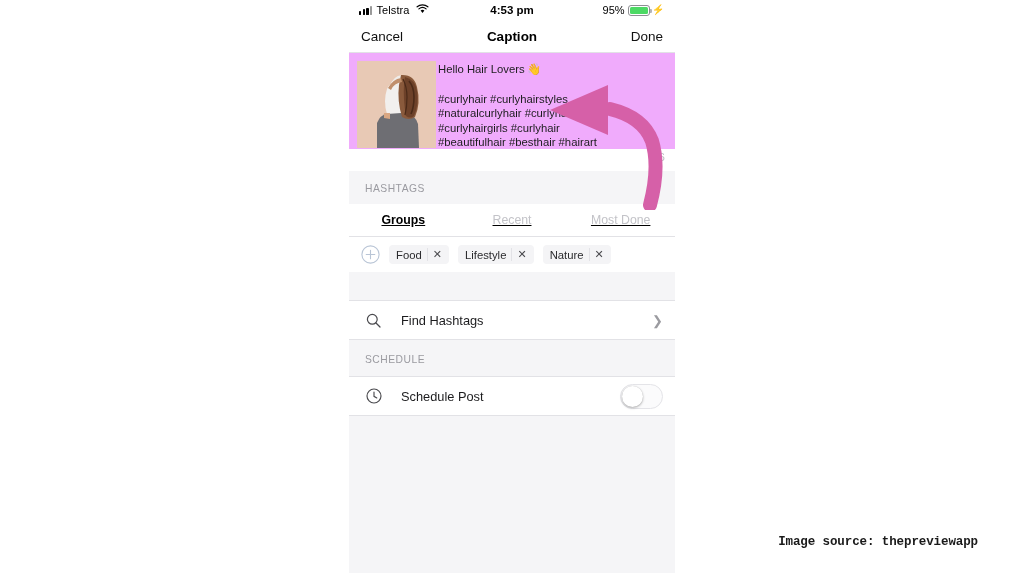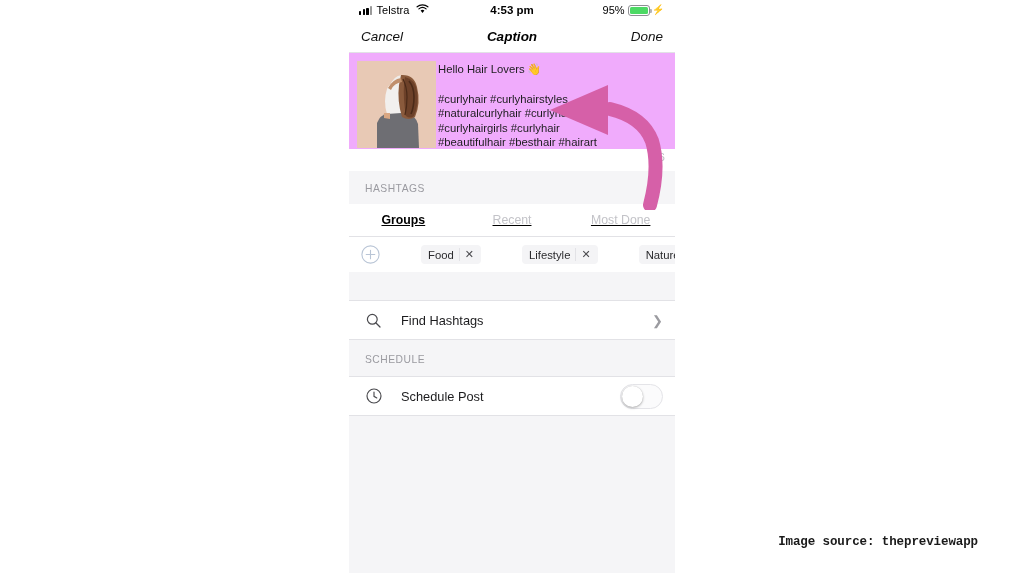--- a/index.html
+++ b/index.html
@@ -104,21 +104,20 @@
   .bolt { font-size: 10px; color: #000; line-height: 1; }
 
   
   .navbar {
     height: 32px;
     display: flex;
     align-items: center;
     padding: 0 12px;
     position: relative;
     background: #fff;
-    font-style: italic;
   }
   .nav-cancel, .nav-done {
     font-size: 13.5px;
     color: #111;
     cursor: pointer;
   }
   .nav-done { margin-left: auto; }
   .nav-title {
     position: absolute;
     left: 0; right: 0;
@@ -235,21 +234,20 @@
   .chip {
     display: flex;
     align-items: center;
     background: #f4f4f6;
     border-radius: 4px;
     height: 19px;
     padding: 0 2px 0 7px;
     font-size: 11.3px;
     color: #2b2b2e;
     cursor: pointer;
-    margin-left: 32px;
   }
   .chip .chip-x {
     margin-left: 5px;
     padding: 0 5px 0 5px;
     color: #4a4a4e;
     font-size: 11px;
     border-left: 1px solid #e2e2e6;
     line-height: 13px;
     cursor: pointer;
   }

